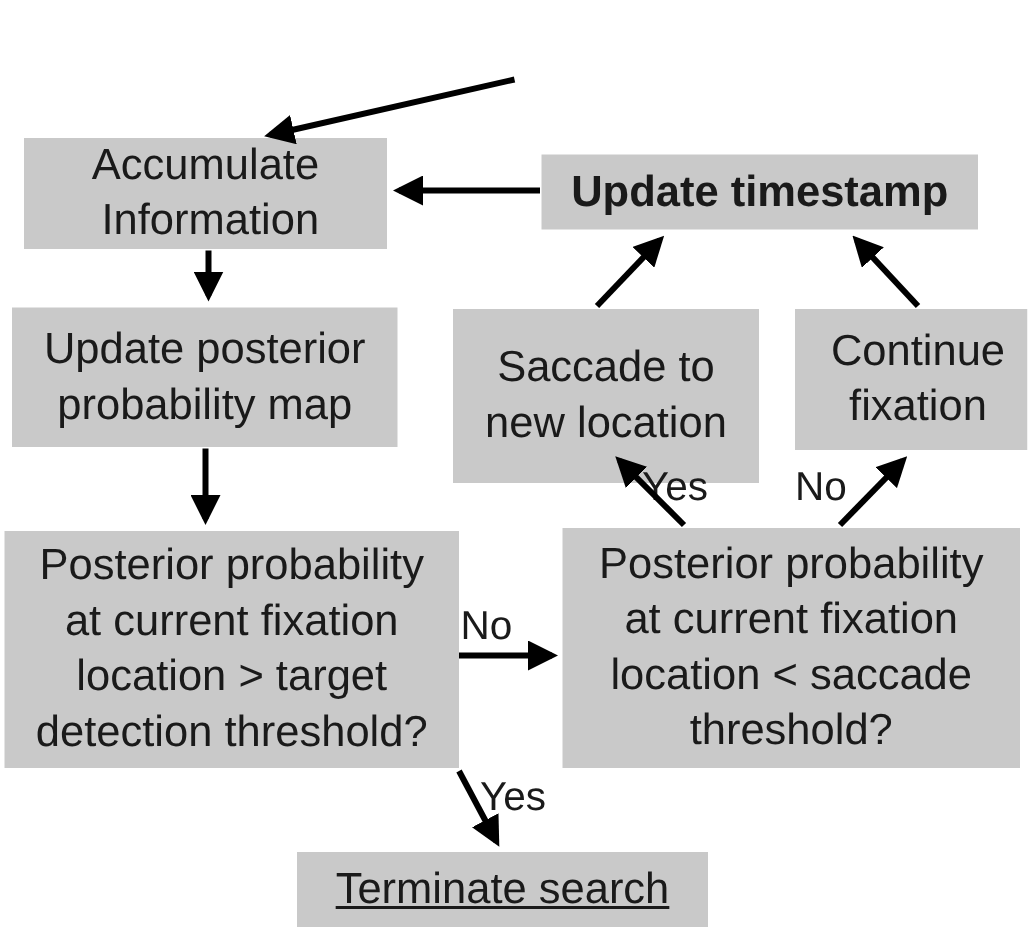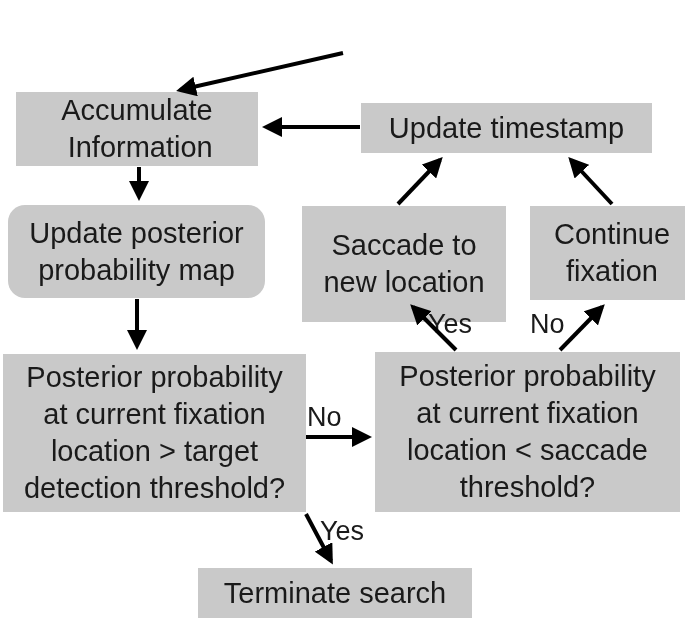--- a/index.html
+++ b/index.html
@@ -28,27 +28,27 @@
   .edge-label{
     position:absolute;
     color:var(--text-color);
     font-size:27px;line-height:27px;
   }
   .arrows{position:absolute;left:0;top:0;width:685px;height:620px;pointer-events:none;}
 
   
   .n-search   {left:120px;top:2px;  width:465px;height:48px;}
   .n-accum    {left:16px; top:92px; width:242px;height:74px;text-align:right;}
-  .n-tstamp   {left:361px;top:103px;width:291px;height:50px;}
-  .n-postmap  {left:8px;  top:205px;width:257px;height:93px;border-radius:17px;}
+  .n-tstamp   {left:361px;top:103px;width:291px;height:50px;font-weight:bold;}
+  .n-postmap  {left:8px;  top:205px;width:257px;height:93px;}
   .n-saccade  {left:302px;top:206px;width:204px;height:116px;}
   .n-continue {left:530px;top:206px;width:164px;height:94px;}
   .n-qdetect  {left:3px;  top:354px;width:303px;height:158px;}
   .n-qsaccade {left:375px;top:352px;width:305px;height:160px;}
-  .n-term     {left:198px;top:568px;width:274px;height:50px;}
+  .n-term     {left:198px;top:568px;width:274px;height:50px;text-decoration:underline;}
 
   
   .l-no-detect {left:307px;top:404px;width:56px;}
   .l-yes-term  {left:320px;top:518px;width:64px;}
   .l-yes-sacc  {left:428px;top:311px;width:60px;}
   .l-no-cont   {left:530px;top:311px;width:56px;}
 </style>
 </head>
 <body>
 

